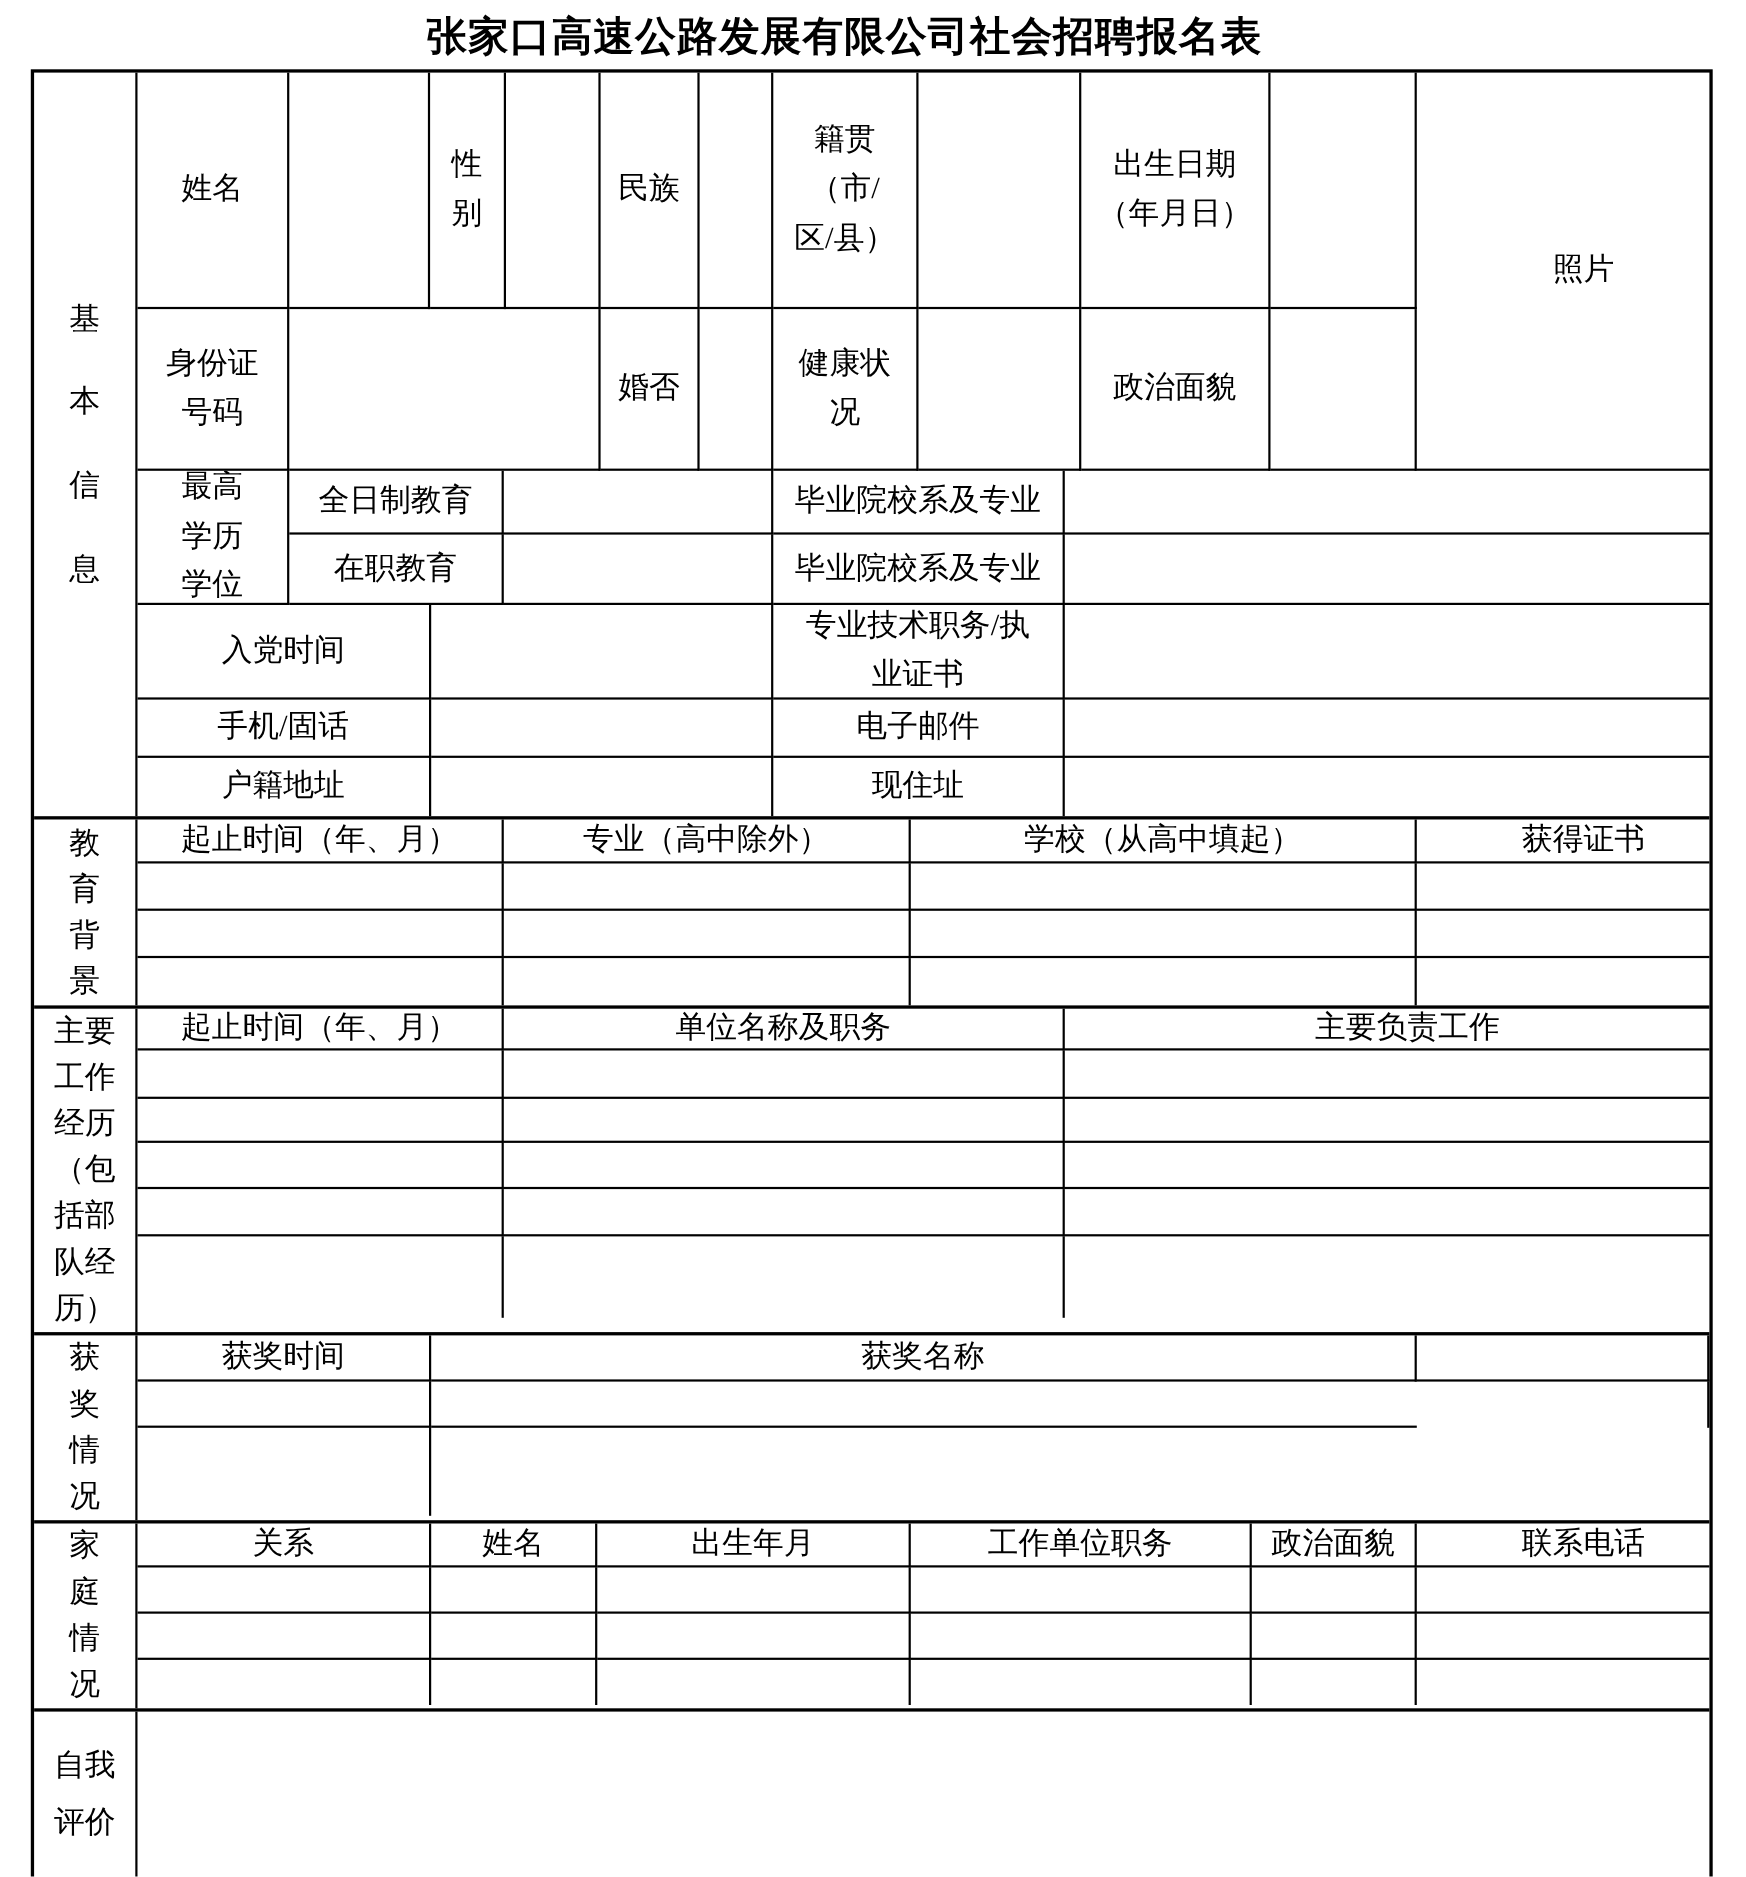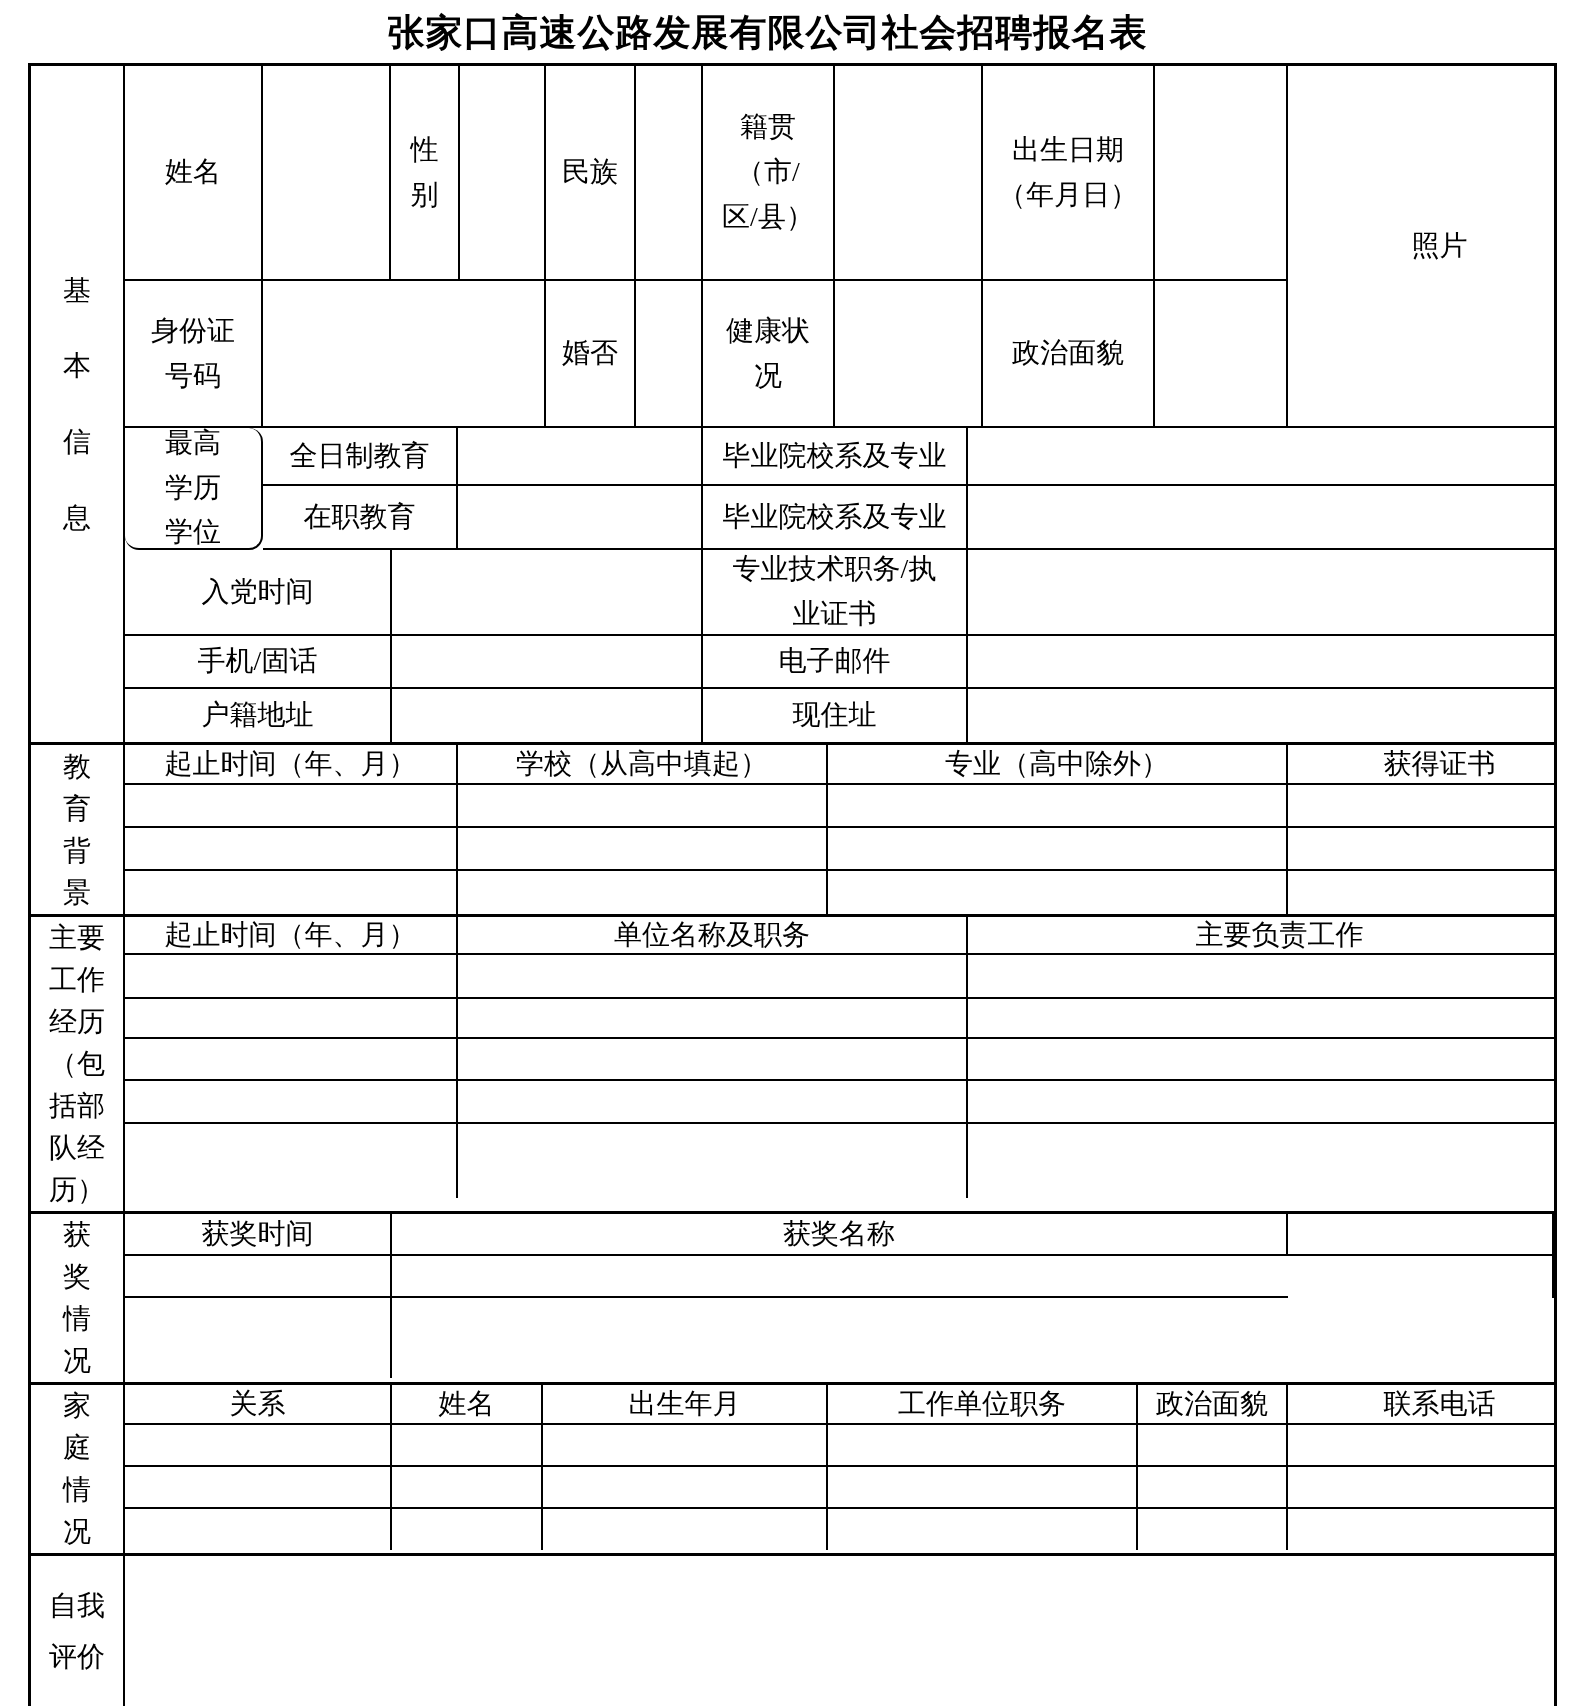--- a/index.html
+++ b/index.html
@@ -50,21 +50,21 @@
 
   
   .gA { grid-template-columns: 138px 128px 69px 86px 90px 67px 132px 148px 172px 133px minmax(0,1fr); grid-template-rows: 215px 147px; }
   .gB { grid-template-columns: 138px 195px 245px 265px minmax(0,1fr); grid-template-rows: 58px 64px; }
   .gCDE { grid-template-columns: 267px 311px 265px minmax(0,1fr); border-radius: 22px; }
   .gC { grid-template-rows: 86px; }
   .gD { grid-template-rows: 53px; }
   .gE { grid-template-rows: 53px; }
   .photo-cell { grid-column: 11; grid-row: 1 / 3; }
   .id-span { grid-column: 2 / 5; }
-  .deg-span { grid-column: 1; grid-row: 1 / 3; border-radius: 14px; }
+  .deg-span { grid-column: 1; grid-row: 1 / 3; }
 
   
   .gEdu { grid-template-columns: 333px 370px 460px minmax(0,1fr); grid-template-rows: 40px 43px 43px 43px; }
   .gWork { grid-template-columns: 333px 510px minmax(0,1fr); grid-template-rows: 38px 44px 40px 42px 43px 74px; }
   .gAwd { grid-template-columns: 267px 896px minmax(0,1fr); grid-template-rows: 42px 42px 80px; }
   .gFam { grid-template-columns: 267px 151px 285px 310px 150px minmax(0,1fr); grid-template-rows: 40px 42px 42px 41px; }
   .gSelf { grid-template-columns: minmax(0,1fr); grid-template-rows: 151px; }
 </style>
 </head>
 <body>
@@ -149,22 +149,22 @@
   </div>
 
   <div class="sec">
     <div class="sec-label">教
 育
 背
 景</div>
     <div class="sec-content">
       <div class="grid gEdu">
         <div class="cell bb">起止时间（年、月）</div>
+        <div class="cell bb">专业（高中除外）</div>
         <div class="cell bb">学校（从高中填起）</div>
-        <div class="cell bb">专业（高中除外）</div>
         <div class="cell bb lastcol">获得证书</div>
 
         <div class="cell bb"></div>
         <div class="cell bb"></div>
         <div class="cell bb"></div>
         <div class="cell bb lastcol"></div>
 
         <div class="cell bb"></div>
         <div class="cell bb"></div>
         <div class="cell bb"></div>

